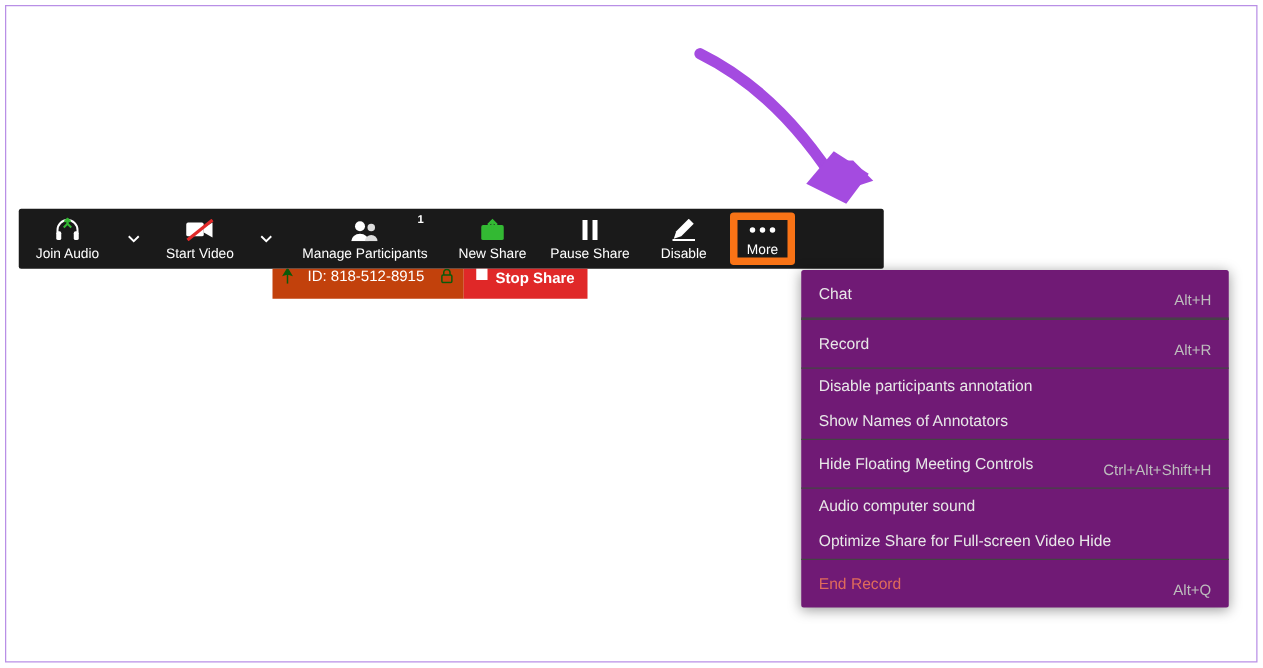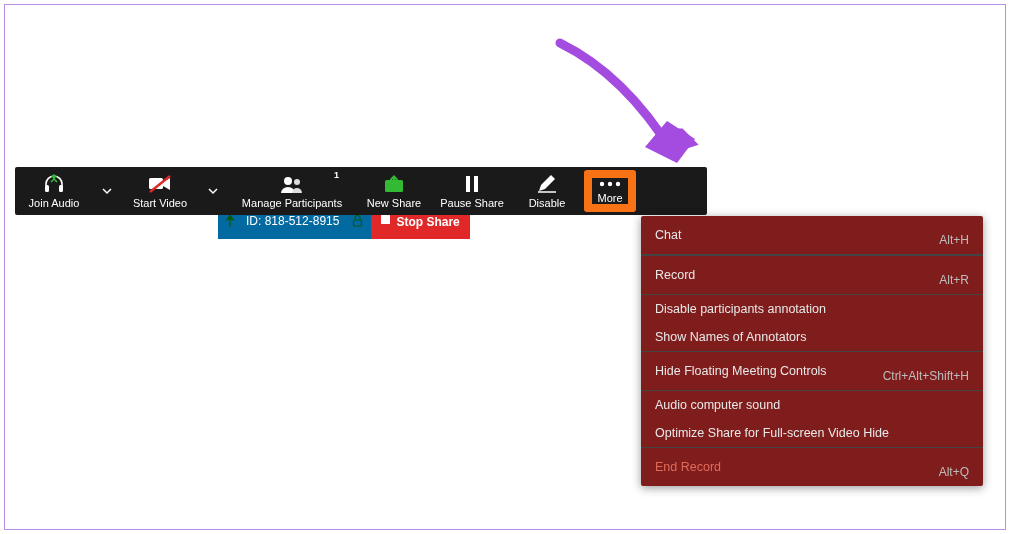--- a/index.html
+++ b/index.html
@@ -23,51 +23,51 @@
     cursor: pointer;
   }
   .tb-icon { height: 22px; display:flex; align-items:center; justify-content:center; }
   .tb-label { margin-top: 2px; white-space: nowrap; }
   .tb-chevron { width:28px; display:flex; align-items:center; justify-content:center; cursor:pointer; }
   .badge {
     position:absolute; top:3px; right:18px;
     color:#fff; font-size:9px; font-weight:600;
   }
   .more-box {
-    border: 8px solid #f97316;
+    border: 6px solid #f97316;
     border-radius: 3px;
   }
 
   .status-row {
     position: absolute;
     left: 218px; top: 215px;
     height: 24px;
     display: flex;
     font-size: 12px;
   }
   .status-green {
-    background: #0369a1; color:#fff;
+    background: #c2410c; color:#fff;
     display:flex; align-items:center;
     padding: 0 8px 12px 6px;
     gap: 10px;
   }
   .status-red {
     background: #e02828; color:#fff;
     display:flex; 
     padding: 0 10px; gap:6px; font-weight:600;
     cursor:pointer;
   }
   .stop-sq { width:9px; height:9px; background:#fff; }
   .lock-slot { width:14px; display:flex; justify-content:flex-end; }
 
   .menu {
     position: absolute;
     left: 641px; top: 216px;
     width: 342px;
-    background: #7f1d1d;
+    background: #701a75;
     color: #e8e8e8;
     font-size: 12.5px;
     border-radius: 2px;
     box-shadow: 0 2px 10px rgba(0,0,0,0.4);
   }
   .menu-item {
     display:flex; justify-content:space-between; align-items:center;
     padding: 7px 14px;
     cursor:pointer;
   }

